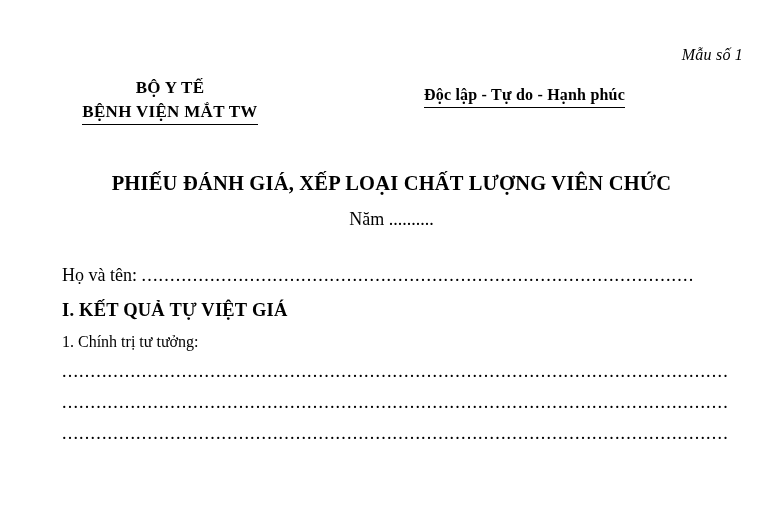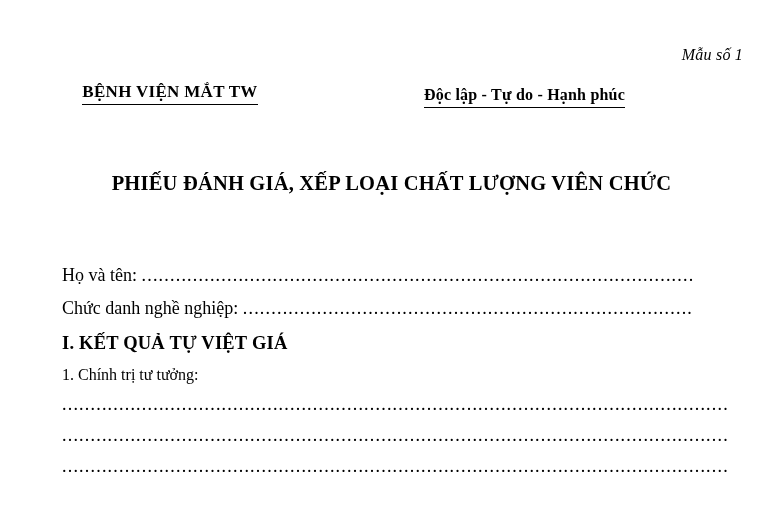--- a/index.html
+++ b/index.html
@@ -136,40 +136,38 @@
 </style>
 </head>
 <body>
 
 <div class="page">
 
   <div class="form-code">Mẫu số 1</div>
 
   <div class="header-row">
     <div class="header-left">
+      <div class="line1">BỘ Y TẾ</div>
       <div class="line2">BỆNH VIỆN MẮT TW</div>
     </div>
     <div class="header-right">
       <div class="line2">Độc lập - Tự do - Hạnh phúc</div>
     </div>
   </div>
 
   <div class="doc-title">PHIẾU ĐÁNH GIÁ, XẾP LOẠI CHẤT LƯỢNG VIÊN CHỨC</div>
+  <div class="doc-subtitle">Năm ..........</div>
 
   <div class="body-block">
 
     <div class="field-line">
       <span class="field-label">Họ và tên:</span>
       <span class="dots">.................................................................................................</span>
     </div>
 
-    <div class="field-line">
-      <span class="field-label">Chức danh nghề nghiệp:</span>
-      <span class="dots">...............................................................................</span>
-    </div>
 
 
     <div class="section-title">I. KẾT QUẢ TỰ VIỆT GIÁ</div>
 
     <div class="item-title">1. Chính trị tư tưởng:</div>
 
     <div class="blank-line">...........................................................................................................................</div>
     <div class="blank-line">...........................................................................................................................</div>
     <div class="blank-line">...........................................................................................................................</div>
 

